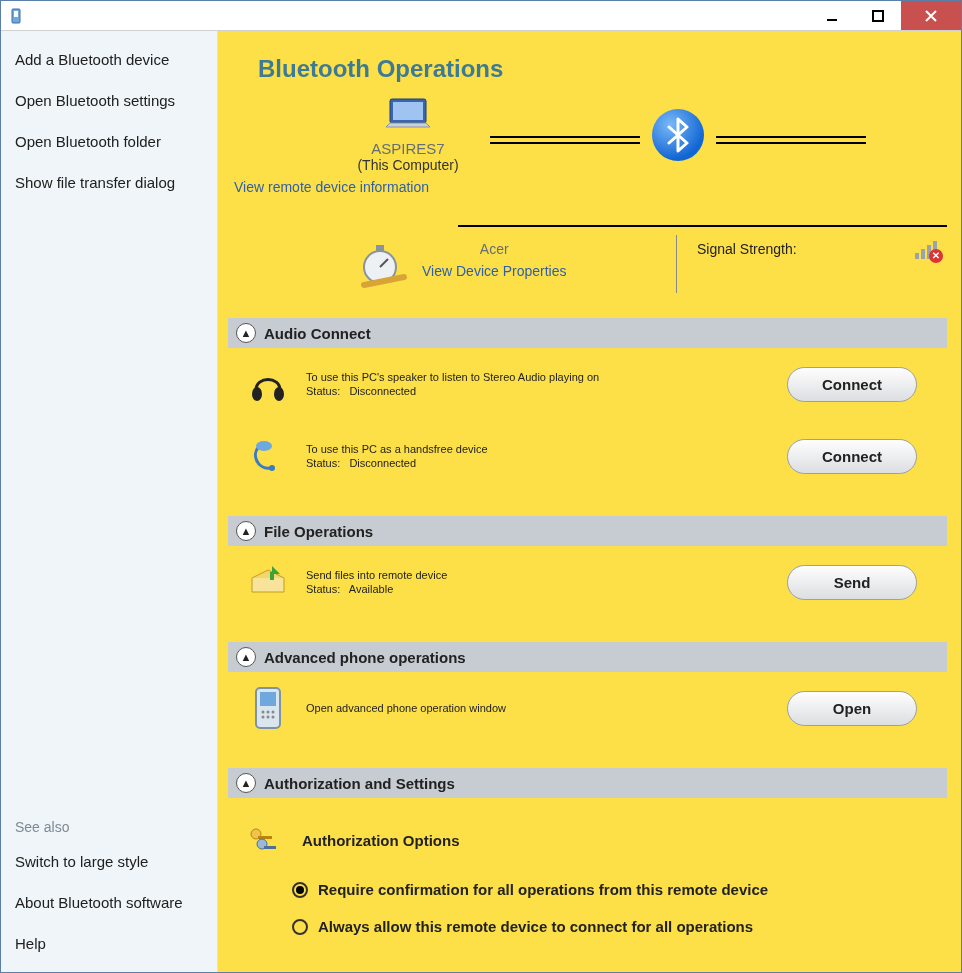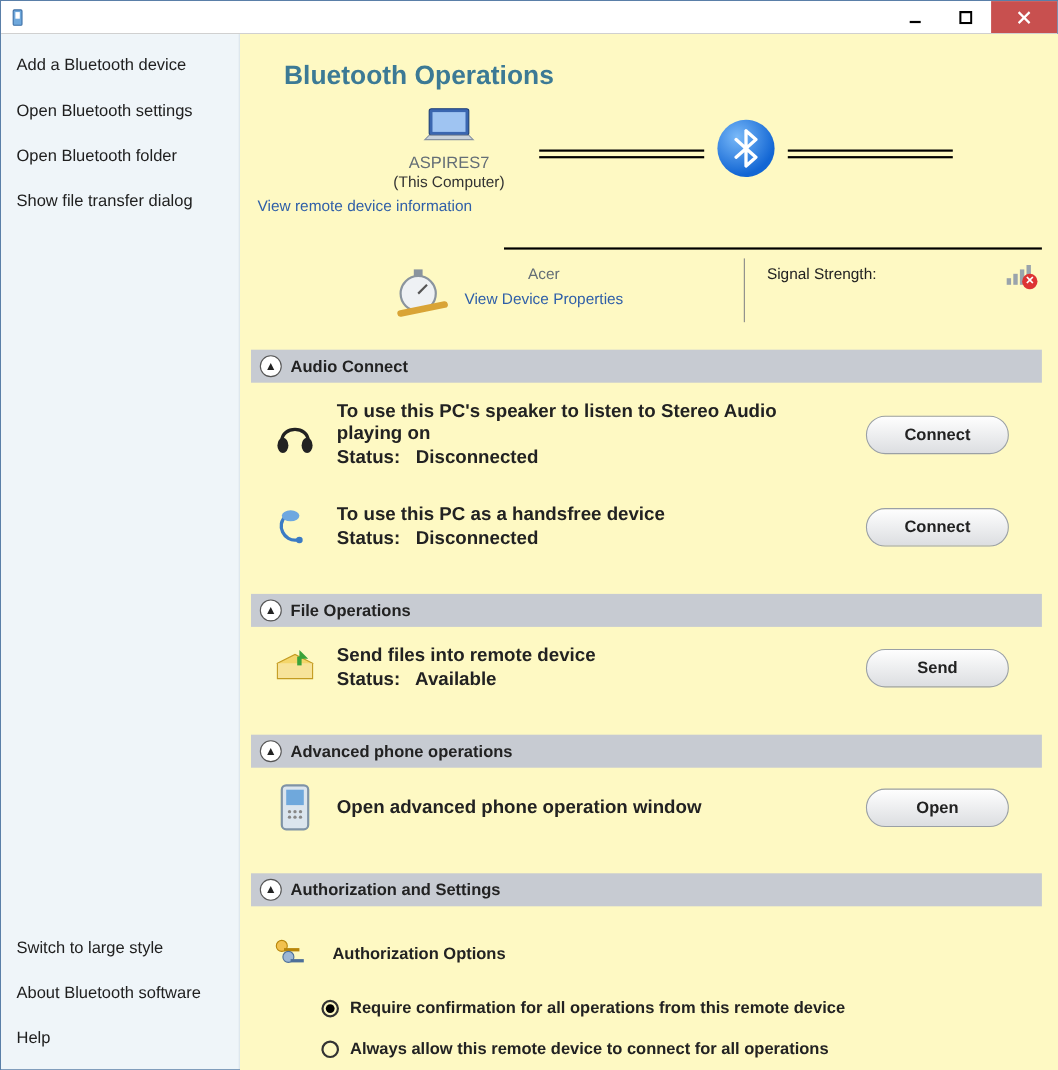--- a/index.html
+++ b/index.html
@@ -73,21 +73,21 @@
     color:#7e8a94;
     font-size:14px;
   }
 
   
   .main {
     flex:1;
     position:relative;
     overflow-y:scroll;
     padding: 10px 14px 10px 10px;
-    background:#fef9c3;
+    background:#fde047;
   }
   .page-title {
     color:#3c7a95;
     font-size:24px;
     font-weight:bold;
     padding: 14px 0 6px 30px;
   }
 
   
   .conn-row {
@@ -184,21 +184,21 @@
   .service {
     display:flex;
     align-items:center;
     padding:16px 30px 16px 20px;
     gap:18px;
   }
   .svc-icon {
     width:40px; height:40px;
     display:flex; align-items:center; justify-content:center;
   }
-  .svc-body { flex:1; font-weight:bold; font-size:17px;}
+  .svc-body { flex:1; font-weight:normal; font-size:11px;}
   .svc-status-line { margin-top:2px; }
   .pill-btn {
     width:130px;
     padding:8px 0;
     border-radius:22px;
     background:linear-gradient(#fefefe,#dcdee1);
     border:1px solid #9aa0a6;
     text-align:center;
     font-weight:bold;
     cursor:pointer;
@@ -257,20 +257,21 @@
   <div class="body">
 
     <div class="sidebar">
       <div class="side-top">
         <div class="side-item">Add a Bluetooth device</div>
         <div class="side-item">Open Bluetooth settings</div>
         <div class="side-item">Open Bluetooth folder</div>
         <div class="side-item">Show file transfer dialog</div>
       </div>
       <div class="side-bottom">
+        <div class="side-heading">See also</div>
         <div class="side-item">Switch to large style</div>
         <div class="side-item">About Bluetooth software</div>
         <div class="side-item">Help</div>
       </div>
     </div>
 
     <div class="main">
 
       <div class="page-title">Bluetooth Operations</div>
 

